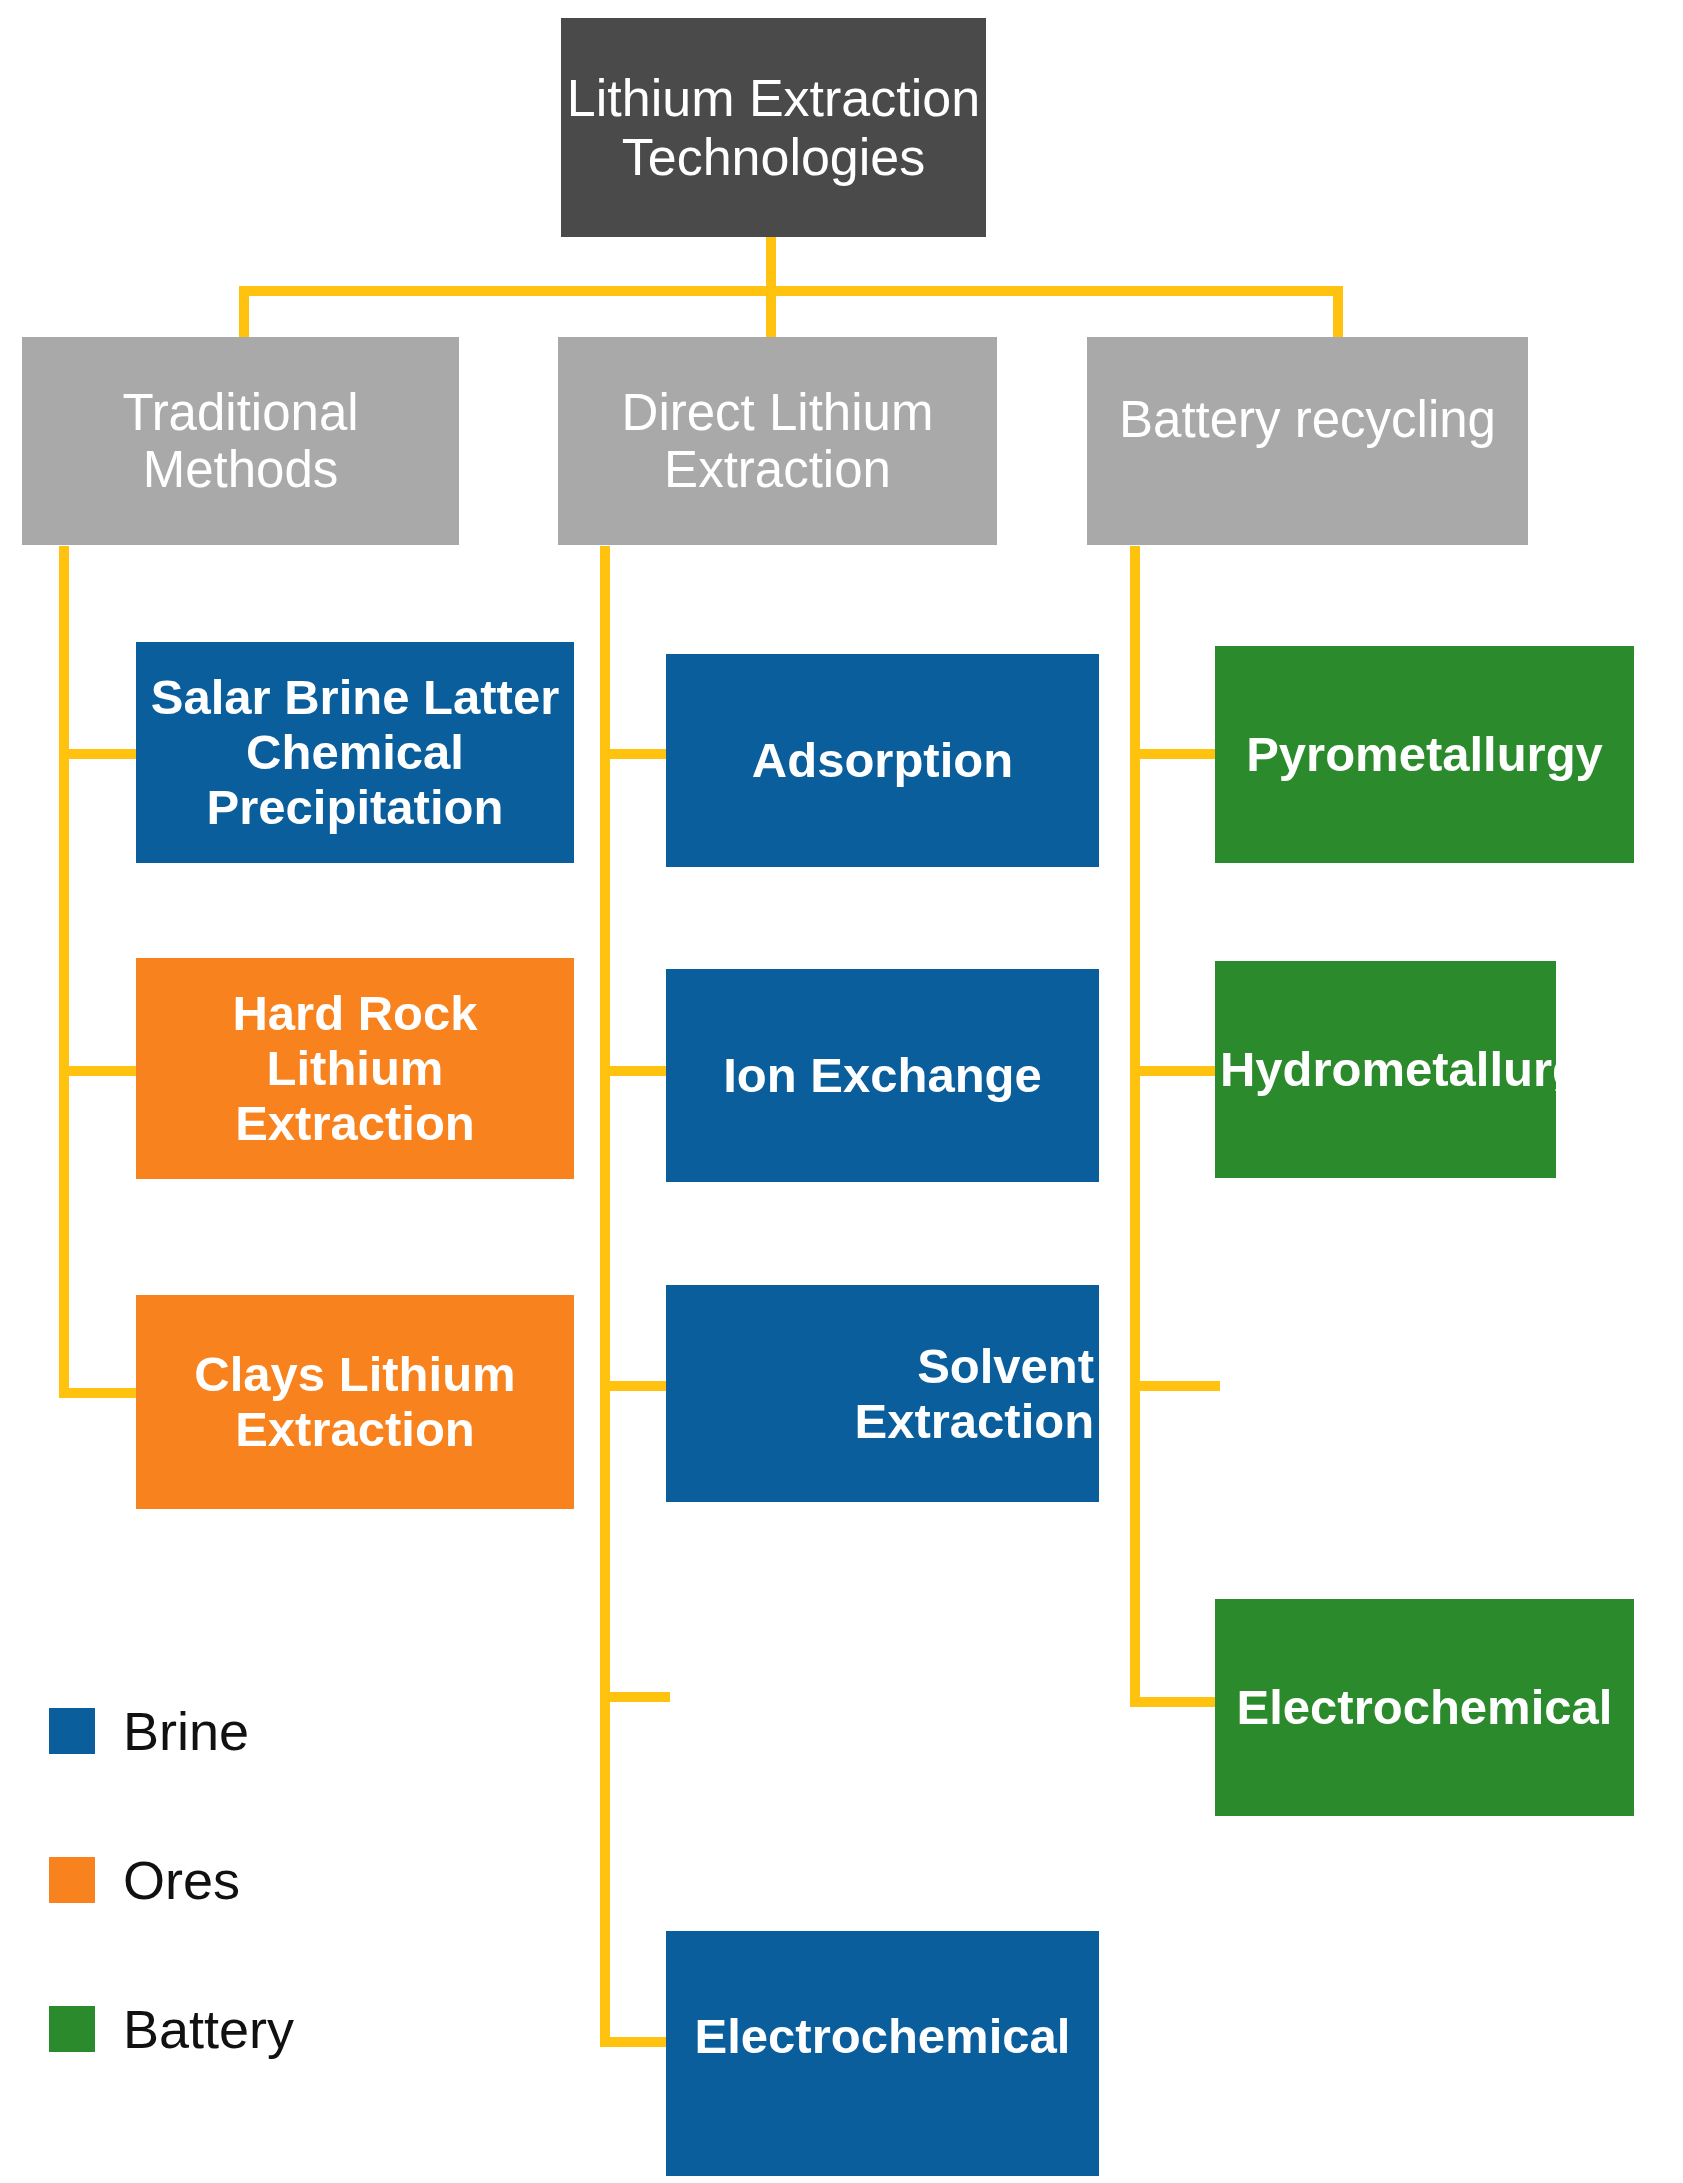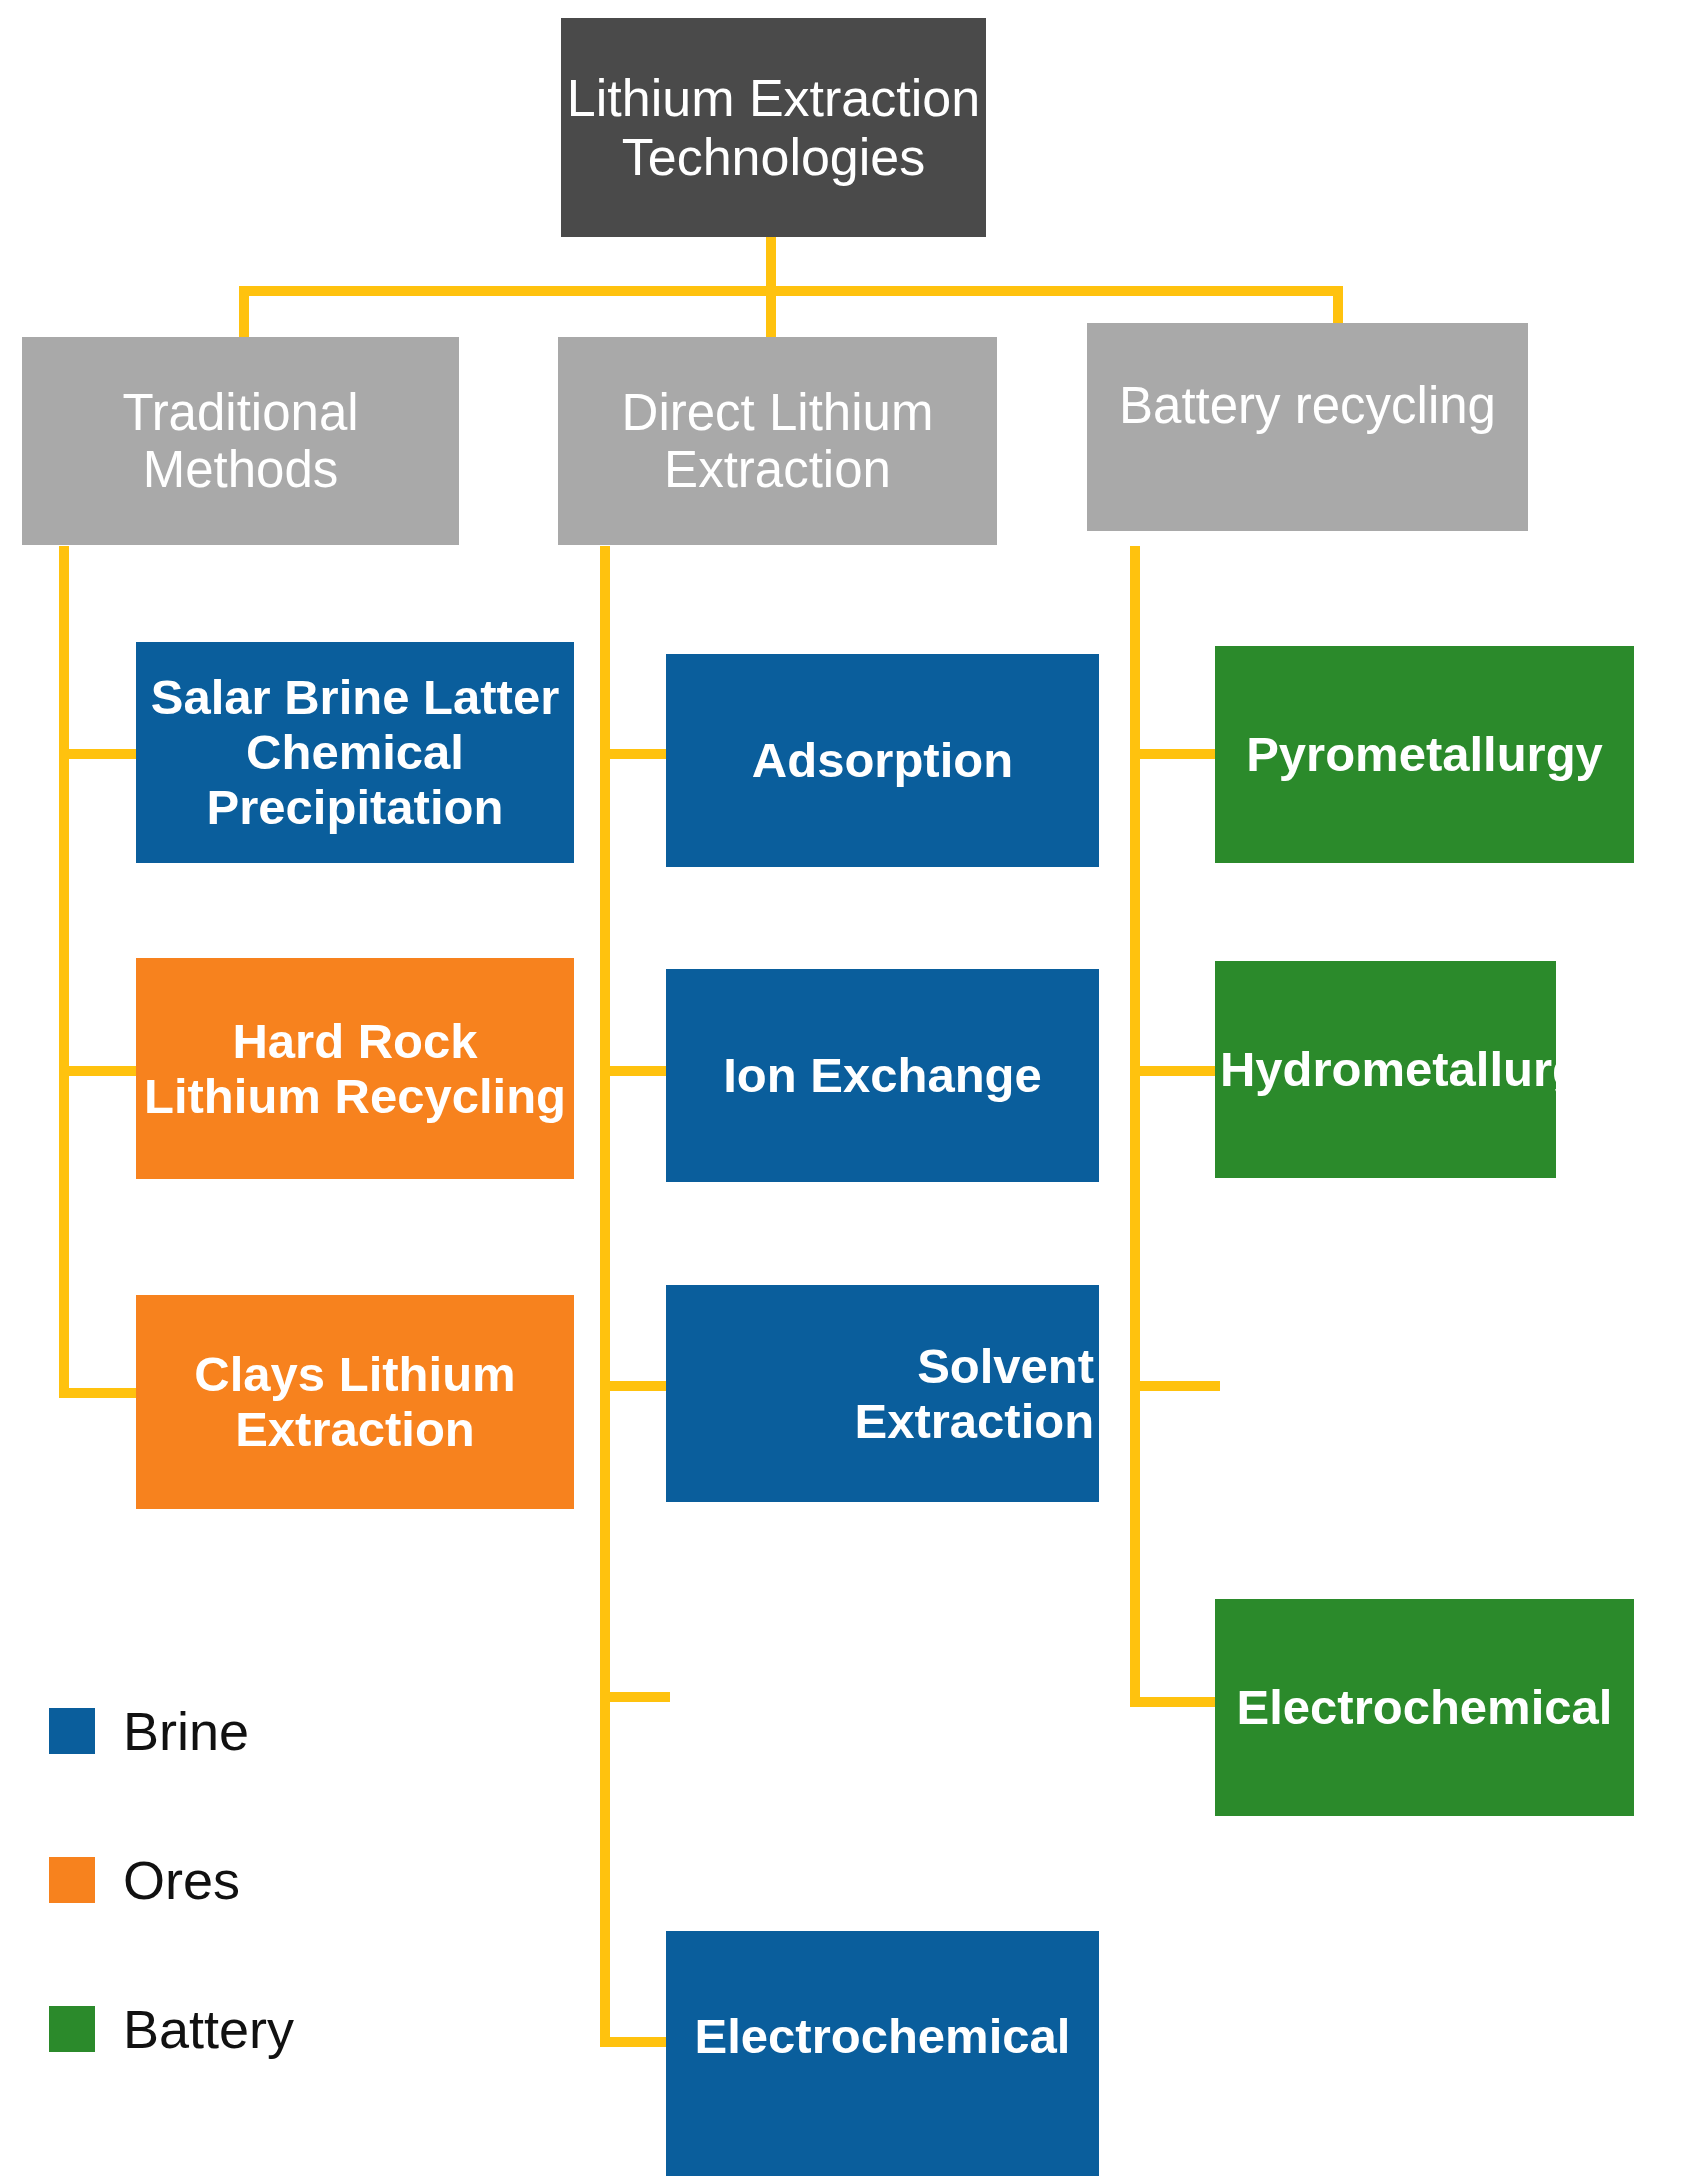--- a/index.html
+++ b/index.html
@@ -61,30 +61,30 @@
   </div>
 
   <div class="node tier2" style="left:22px;top:337px;width:437px;height:208px;">
     <span>Traditional Methods</span>
   </div>
 
   <div class="node tier2" style="left:558px;top:337px;width:439px;height:208px;">
     <span>Direct Lithium Extraction</span>
   </div>
 
-  <div class="node tier2" style="left:1087px;top:323px;width:441px;height:208px;align-items:flex-start;padding-top:54px;">
+  <div class="node tier2" style="left:1087px;top:337px;width:441px;height:208px;align-items:flex-start;padding-top:54px;">
     <span>Battery recycling</span>
   </div>
 
   <div class="node brine" style="left:136px;top:642px;width:438px;height:221px;">
     <span>Salar Brine Latter Chemical Precipitation</span>
   </div>
 
   <div class="node ores" style="left:136px;top:958px;width:438px;height:221px;">
-    <span>Hard Rock Lithium Recycling</span>
+    <span>Hard Rock Lithium Extraction</span>
   </div>
 
   <div class="node ores" style="left:136px;top:1295px;width:438px;height:214px;">
     <span>Clays Lithium Extraction</span>
   </div>
 
   <div class="node brine-reg" style="left:666px;top:654px;width:433px;height:213px;">
     <span>Adsorption</span>
   </div>
 

